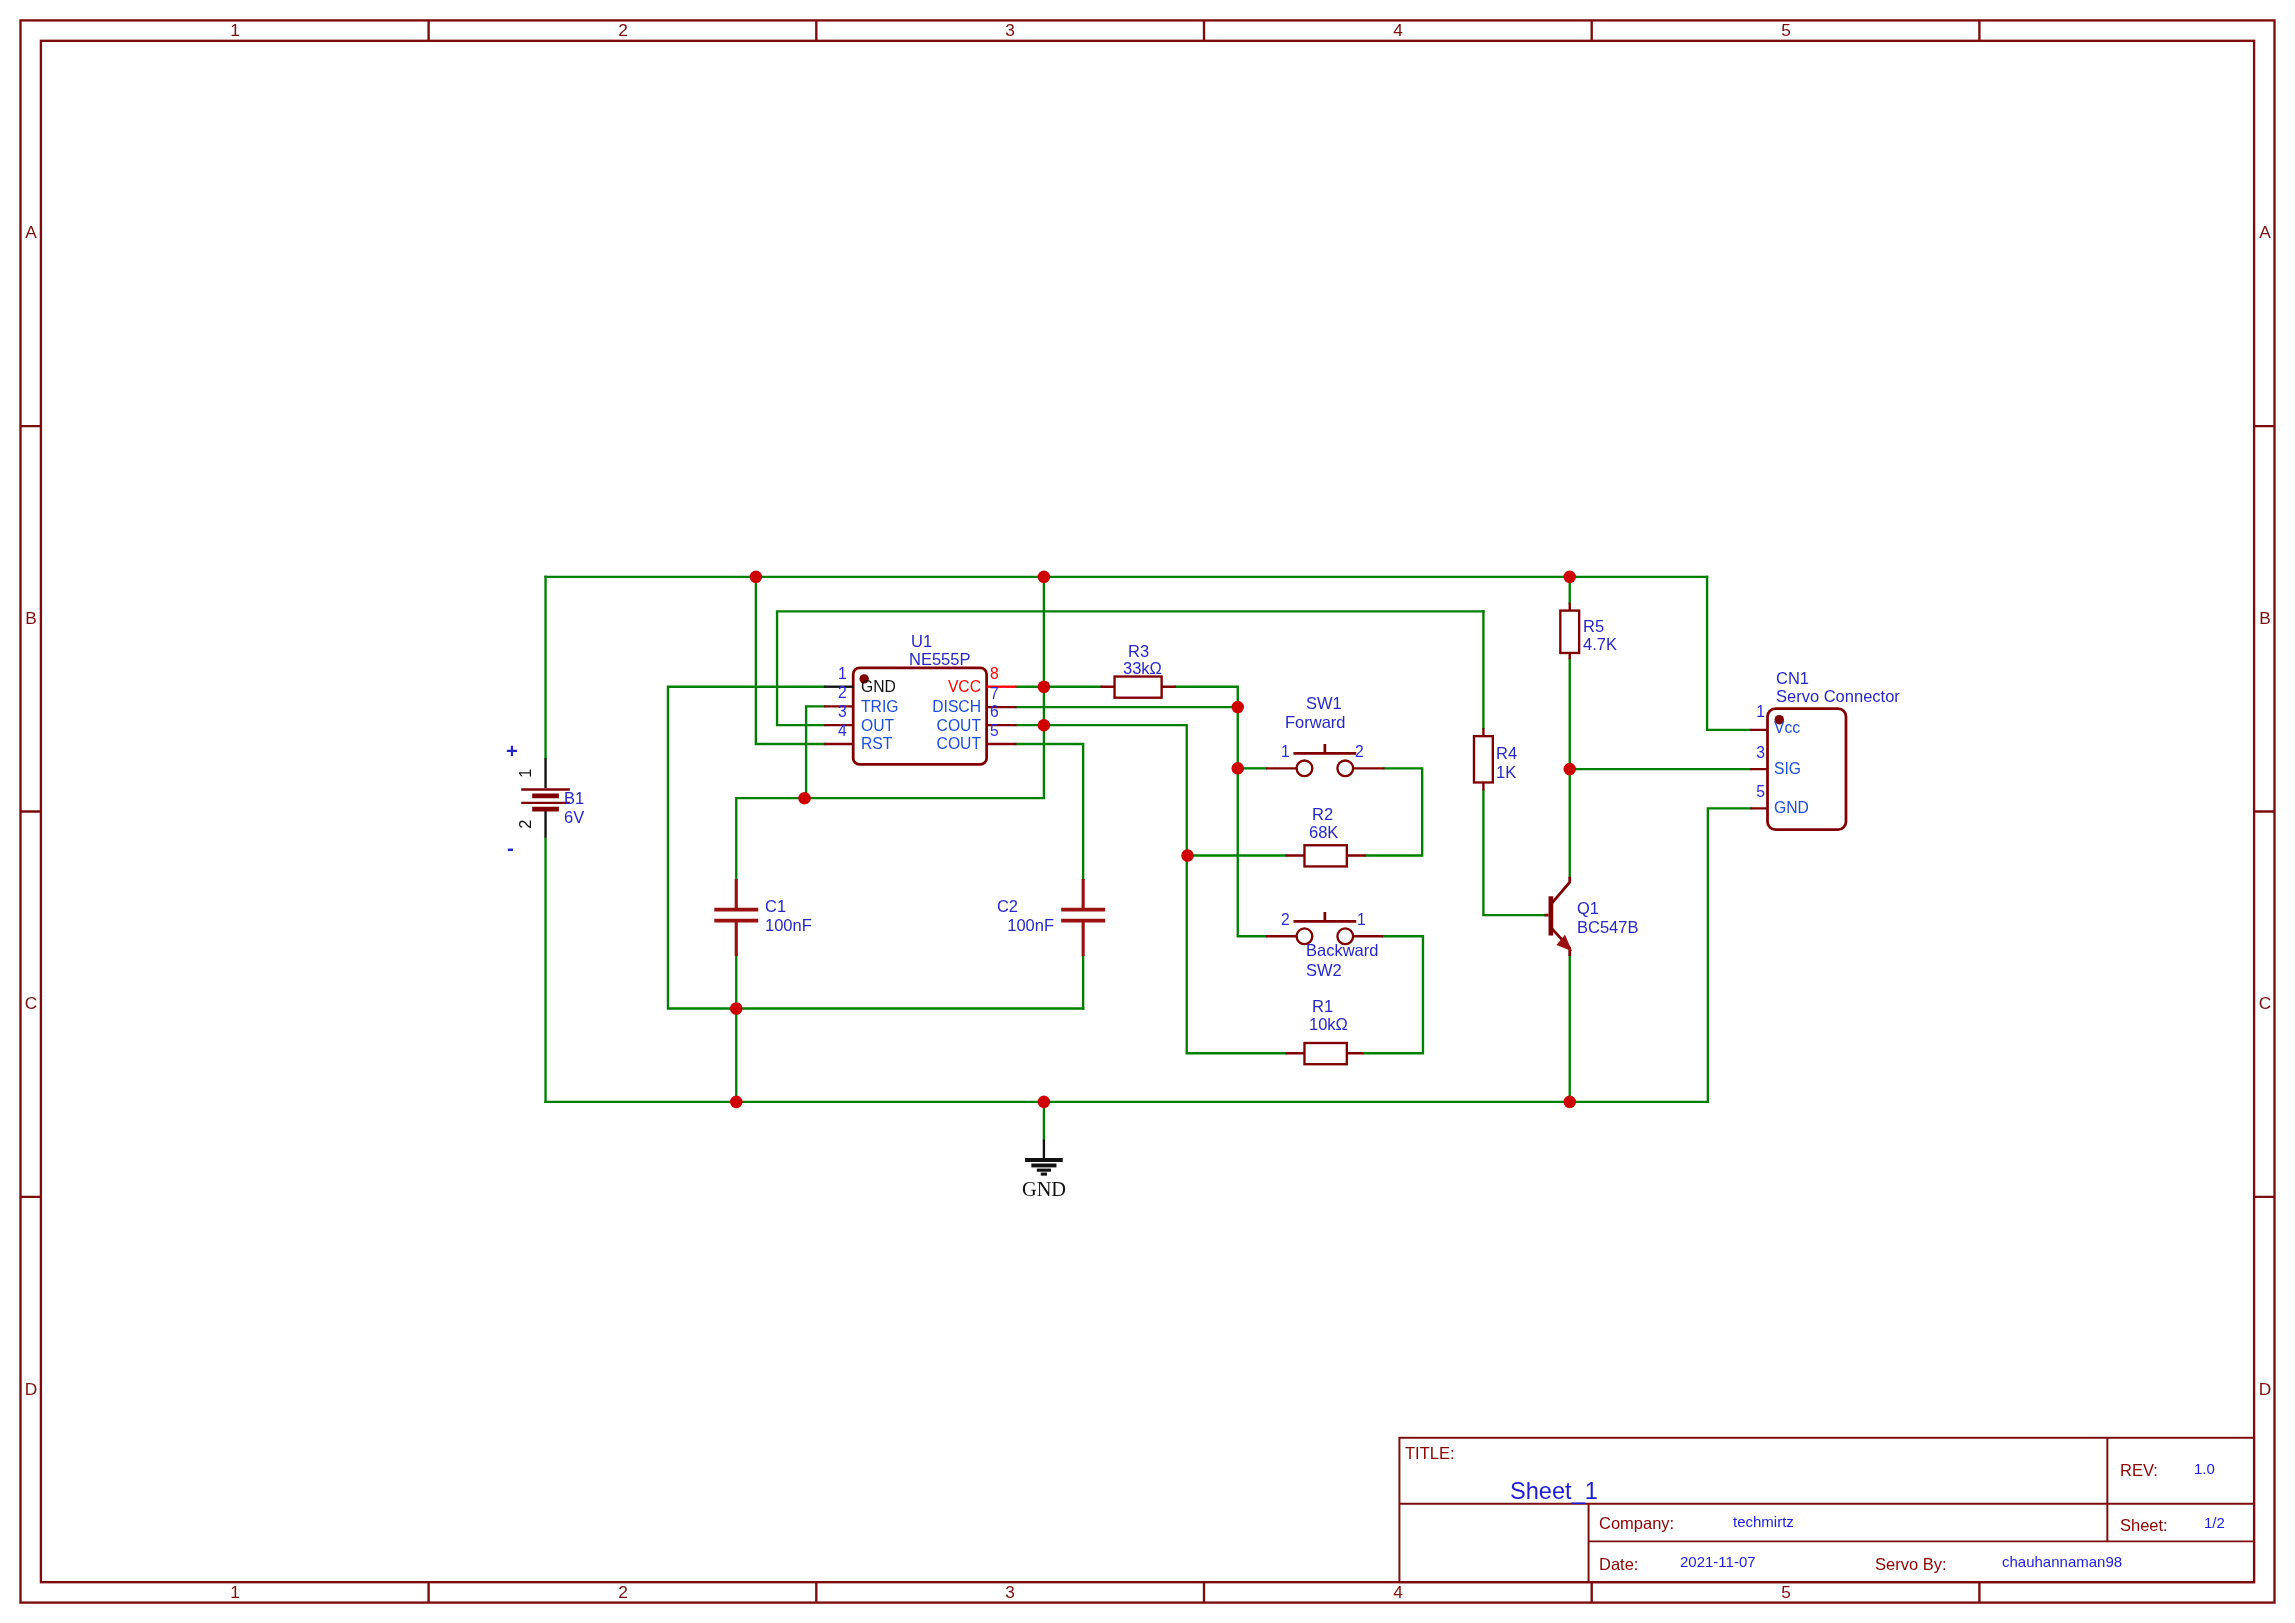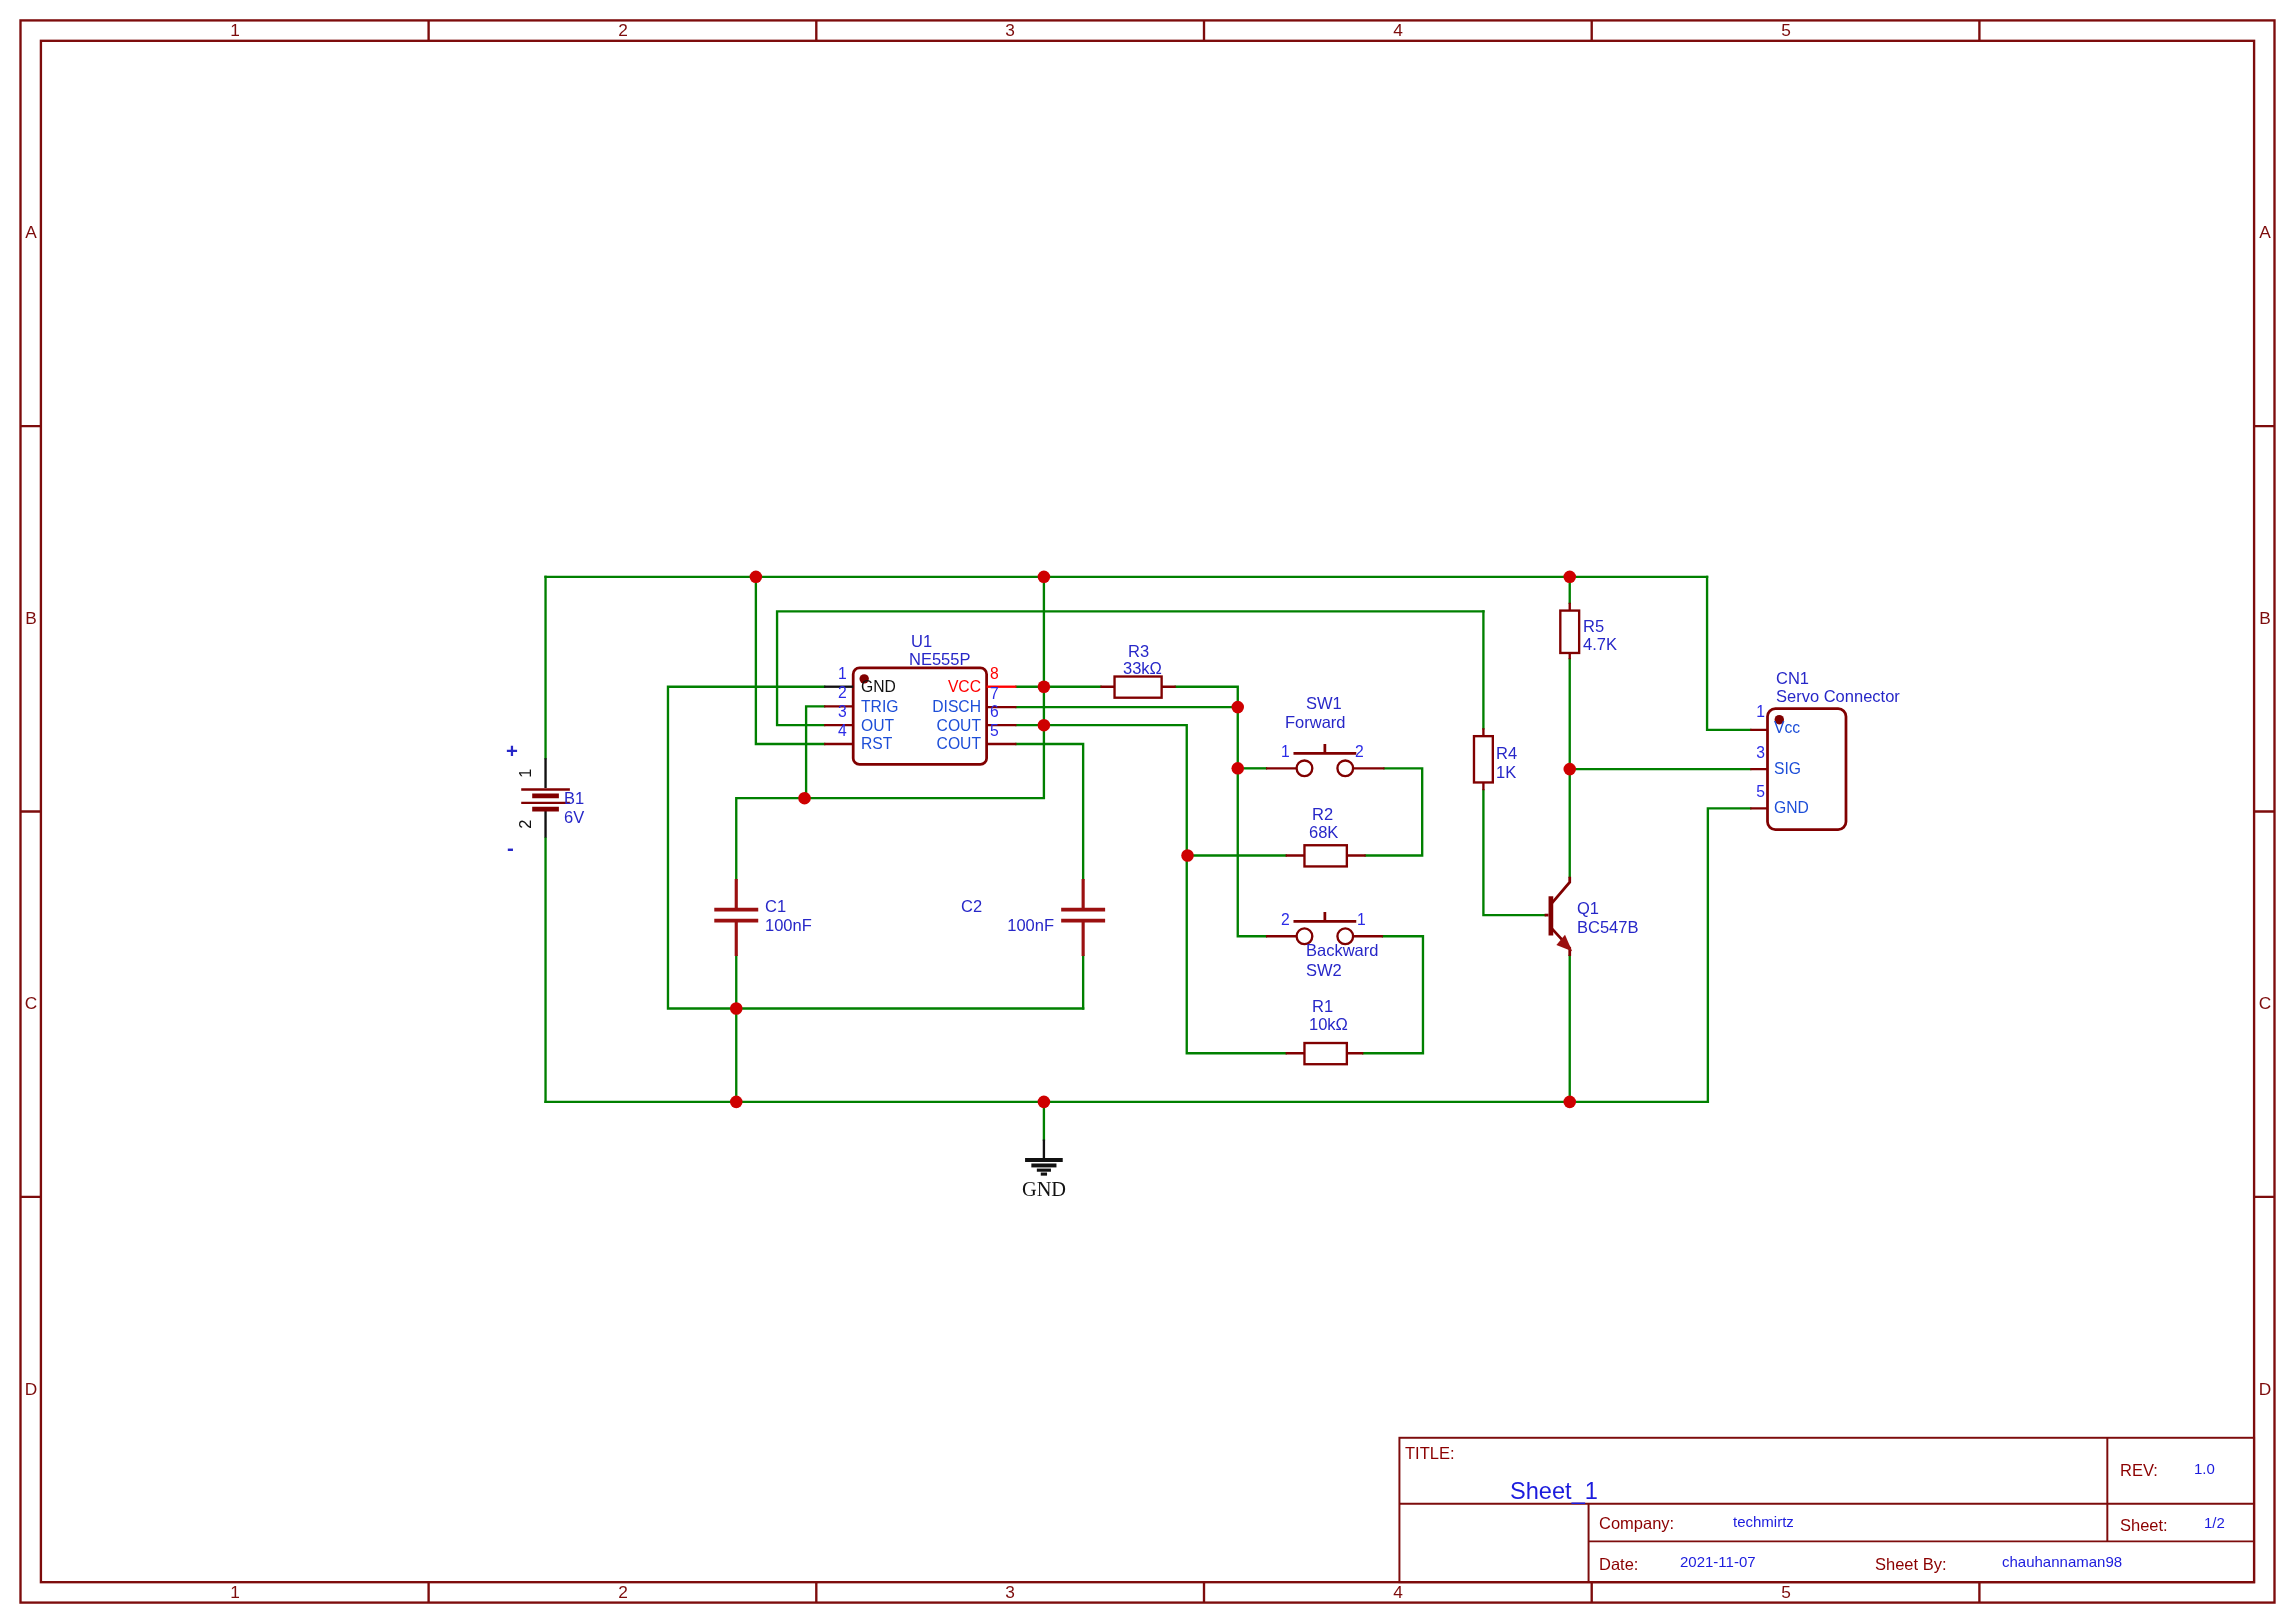--- a/index.html
+++ b/index.html
@@ -245,21 +245,21 @@
   <div class="lbl" style="left:1496px;top:764px">1K</div>
 
   <div class="lbl" style="left:1583px;top:618px">R5</div>
   <div class="lbl" style="left:1583px;top:636px">4.7K</div>
 
   <div class="lbl" style="left:1577px;top:900px">Q1</div>
   <div class="lbl" style="left:1577px;top:919px">BC547B</div>
 
   <div class="lbl" style="left:765px;top:898px">C1</div>
   <div class="lbl" style="left:765px;top:917px">100nF</div>
-  <div class="lbl" style="left:961px;top:898px;width:93px;text-align:left">C2</div>
+  <div class="lbl" style="left:961px;top:898px;width:93px;text-align:center">C2</div>
   <div class="lbl" style="left:961px;top:917px;width:93px;text-align:right">100nF</div>
 
   <div class="lbl" style="left:1776px;top:670px">CN1</div>
   <div class="lbl" style="left:1776px;top:688px">Servo Connector</div>
   <div class="pinnum" style="left:1751px;top:704px;width:14px;text-align:right">1</div>
   <div class="pinnum" style="left:1751px;top:745px;width:14px;text-align:right">3</div>
   <div class="pinnum" style="left:1751px;top:784px;width:14px;text-align:right">5</div>
   <div class="pinname" style="left:1774px;top:720px">Vcc</div>
   <div class="pinname" style="left:1774px;top:761px">SIG</div>
   <div class="pinname" style="left:1774px;top:800px">GND</div>
@@ -269,17 +269,17 @@
   <div class="tb-label" style="left:1405px;top:1445px">TITLE:</div>
   <div class="tb-title" style="left:1510px;top:1480px">Sheet_1</div>
   <div class="tb-label" style="left:2120px;top:1462px">REV:</div>
   <div class="tb-value" style="left:2194px;top:1461px">1.0</div>
   <div class="tb-label" style="left:1599px;top:1515px">Company:</div>
   <div class="tb-value" style="left:1733px;top:1514px">techmirtz</div>
   <div class="tb-label" style="left:2120px;top:1517px">Sheet:</div>
   <div class="tb-value" style="left:2204px;top:1515px">1/2</div>
   <div class="tb-label" style="left:1599px;top:1556px">Date:</div>
   <div class="tb-value" style="left:1680px;top:1554px">2021-11-07</div>
-  <div class="tb-label" style="left:1875px;top:1556px">Sheet By:</div>
+  <div class="tb-label" style="left:1875px;top:1556px">Servo By:</div>
   <div class="tb-value" style="left:2002px;top:1554px">chauhannaman98</div>
 
 </div>
 
 
 </body></html>

